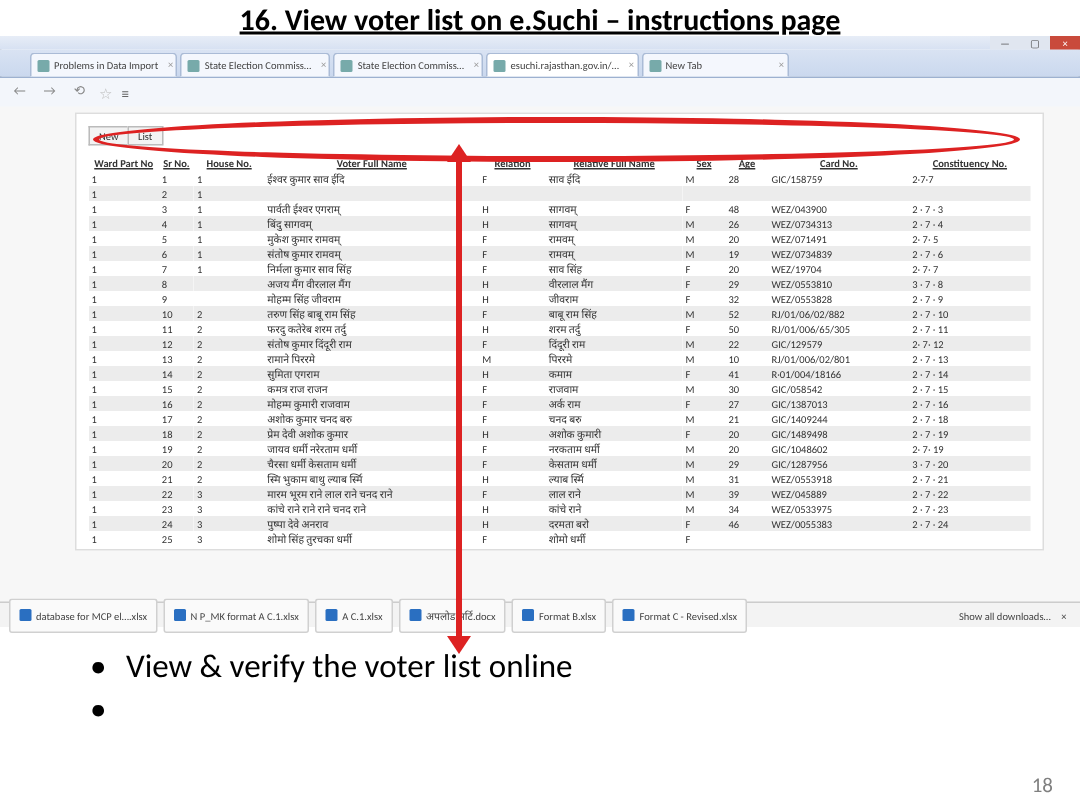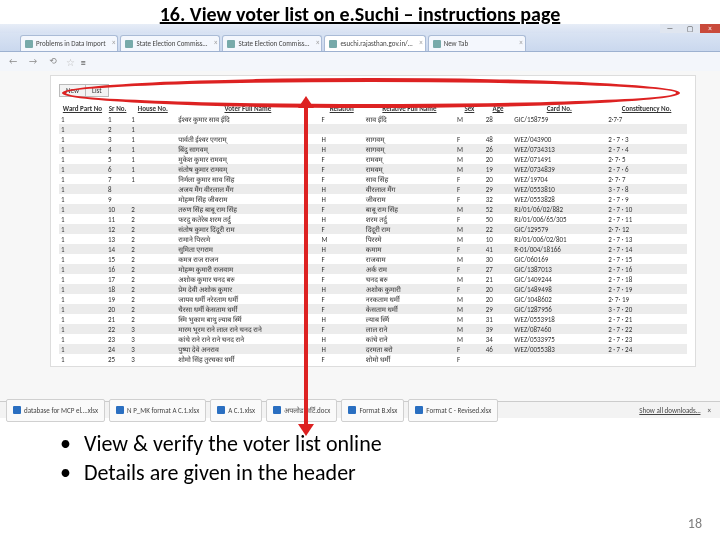--- a/index.html
+++ b/index.html
@@ -29,21 +29,21 @@
   table.voter { width:100%; border-collapse:collapse; font-size:7px; color:#333; table-layout:fixed; }
   table.voter th { text-align:center; font-weight:bold; font-size:7px; padding:1px 2px; text-decoration:underline; white-space:nowrap; }
   table.voter td { padding:0.5px 2px; white-space:nowrap; overflow:hidden; text-overflow:ellipsis; }
   table.voter tbody tr:nth-child(even) { background:#ececec; }
   .col-wp{width:36px;} .col-sr{width:18px;} .col-hn{width:36px;} .col-vn{width:110px;}
   .col-rel{width:34px;} .col-rfn{width:70px;} .col-sex{width:22px;} .col-age{width:22px;}
   .col-card{width:72px;} .col-cno{width:62px;}
   .dlbar { position:absolute; left:0; right:0; bottom:0; height:16px; background:#f3f3f3; border-top:1px solid #ccc; display:flex; align-items:center; gap:4px; padding:0 6px; font-size:7px; color:#444; }
   .dlitem { border:1px solid #d0d0d0; background:#fafafa; border-radius:2px; padding:6px 6px; display:flex; align-items:center; gap:3px; white-space:nowrap; overflow:hidden; text-overflow:ellipsis; max-width:100px; }
   .dlitem .dicon { width:8px; height:8px; background:#2a6fc1; border-radius:1px; }
-  .dlshow { margin-left:auto; text-decoration:underline; color:#444;text-align:center; }
+  .dlshow { margin-left:auto; color:#444;text-align:center; }
   .ellipse { position:absolute; border:4px solid #d22; border-radius:50%; pointer-events:none; }
   .arrow { position:absolute; pointer-events:none; }
   .bullets { position:absolute; top:430px; left:60px; font-size:22px; }
   .bullets .row { display:flex; align-items:flex-start; margin-bottom:2px; }
   .bullets .dot { width:24px; color:#000; }
   .pagenum { position:absolute; right:18px; bottom:8px; font-size:14px; color:#808080; }
 </style>
 </head>
 <body>
 
@@ -297,21 +297,21 @@
               </tr>
               <tr>
                 <td>1</td>
                 <td>15</td>
                 <td>2</td>
                 <td>कमत्र राज राजन</td>
                 <td>F</td>
                 <td>राजवाम</td>
                 <td>M</td>
                 <td>30</td>
-                <td>GIC/060169</td>
+                <td>GIC/058542</td>
                 <td>2 · 7 · 15</td>
               </tr>
               <tr>
                 <td>1</td>
                 <td>16</td>
                 <td>2</td>
                 <td>मोहम्म कुमारी राजवाम</td>
                 <td>F</td>
                 <td>अर्क राम</td>
                 <td>F</td>
@@ -381,21 +381,21 @@
               </tr>
               <tr>
                 <td>1</td>
                 <td>22</td>
                 <td>3</td>
                 <td>मारम भूरम राने लाल राने चनद राने</td>
                 <td>F</td>
                 <td>लाल राने</td>
                 <td>M</td>
                 <td>39</td>
-                <td>WEZ/087460</td>
+                <td>WEZ/045889</td>
                 <td>2 · 7 · 22</td>
               </tr>
               <tr>
                 <td>1</td>
                 <td>23</td>
                 <td>3</td>
                 <td>कांचे राने राने राने चनद राने</td>
                 <td>H</td>
                 <td>कांचे राने</td>
                 <td>M</td>
@@ -472,18 +472,17 @@
     <polygon points="20,340 12,328 28,328" fill="#d22"></polygon>
   </svg>
 
   <div class="bullets">
     <div class="row">
         <span class="dot">•</span>
       <span>View  &amp; verify the voter list online</span>
       </div>
     <div class="row">
         <span class="dot">•</span>
-      <span>Details are given in the header</span>
       </div>
   </div>
 
   <div class="pagenum">18</div>
 </div>
 
 </body></html>

